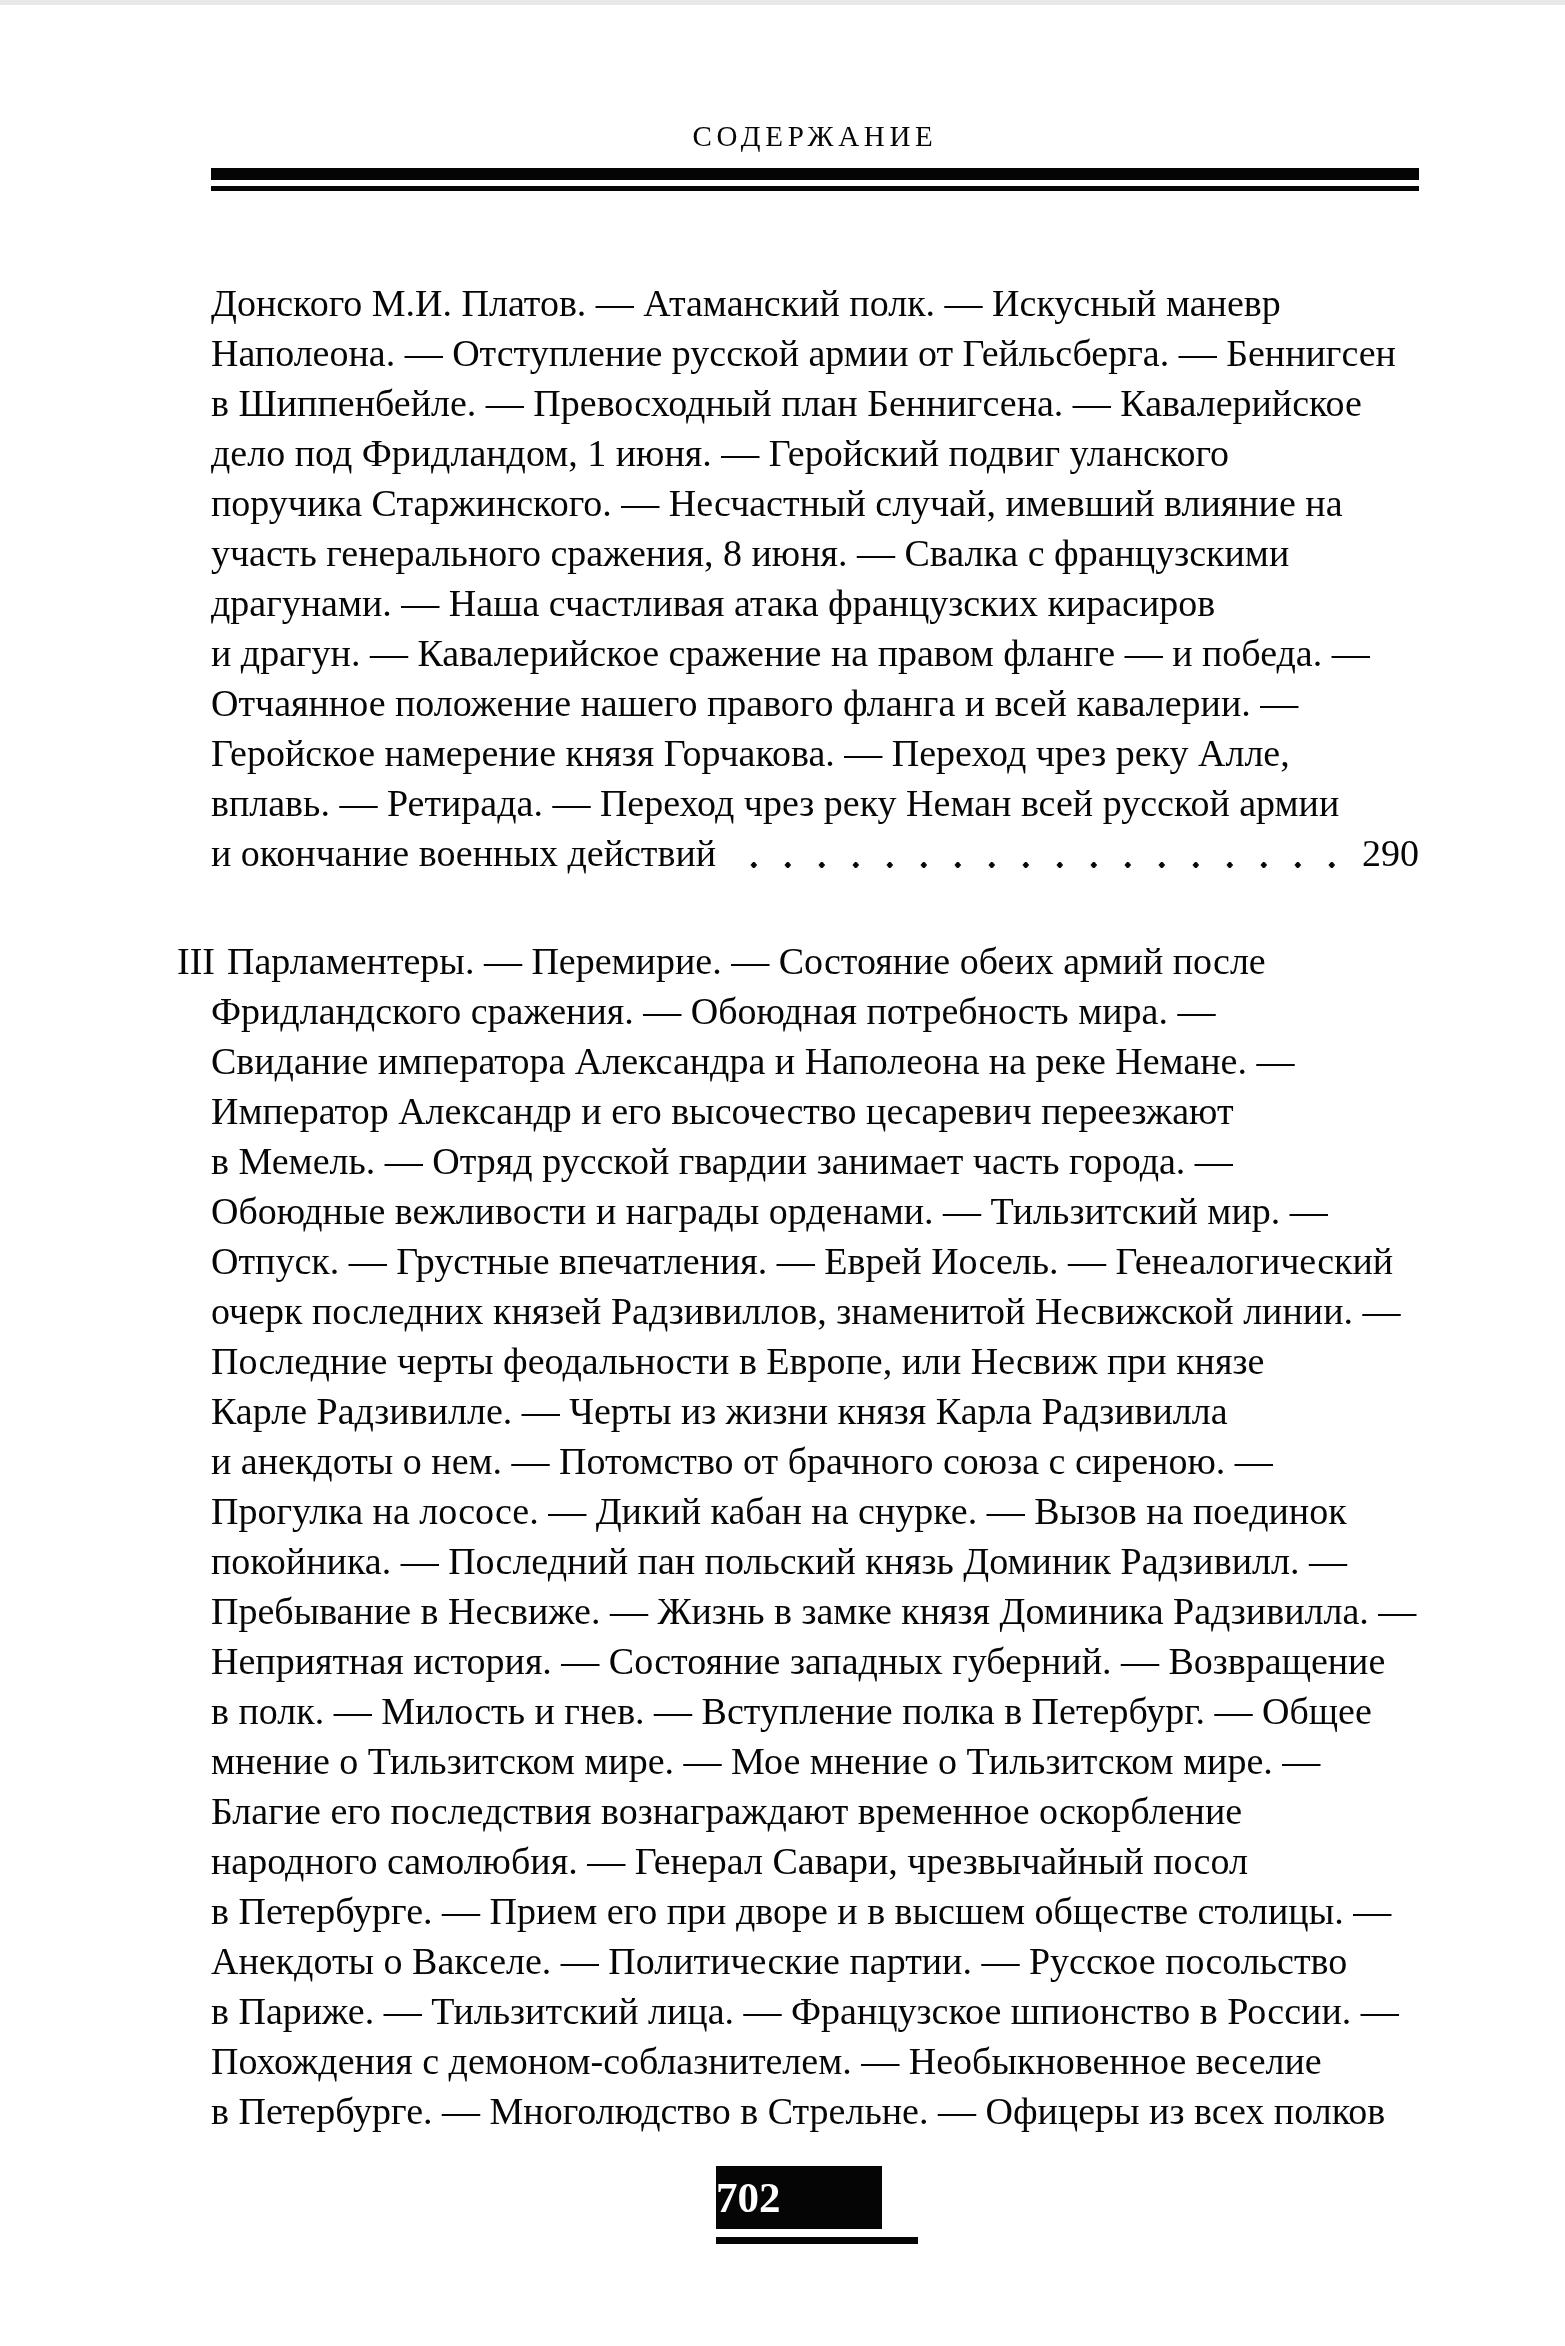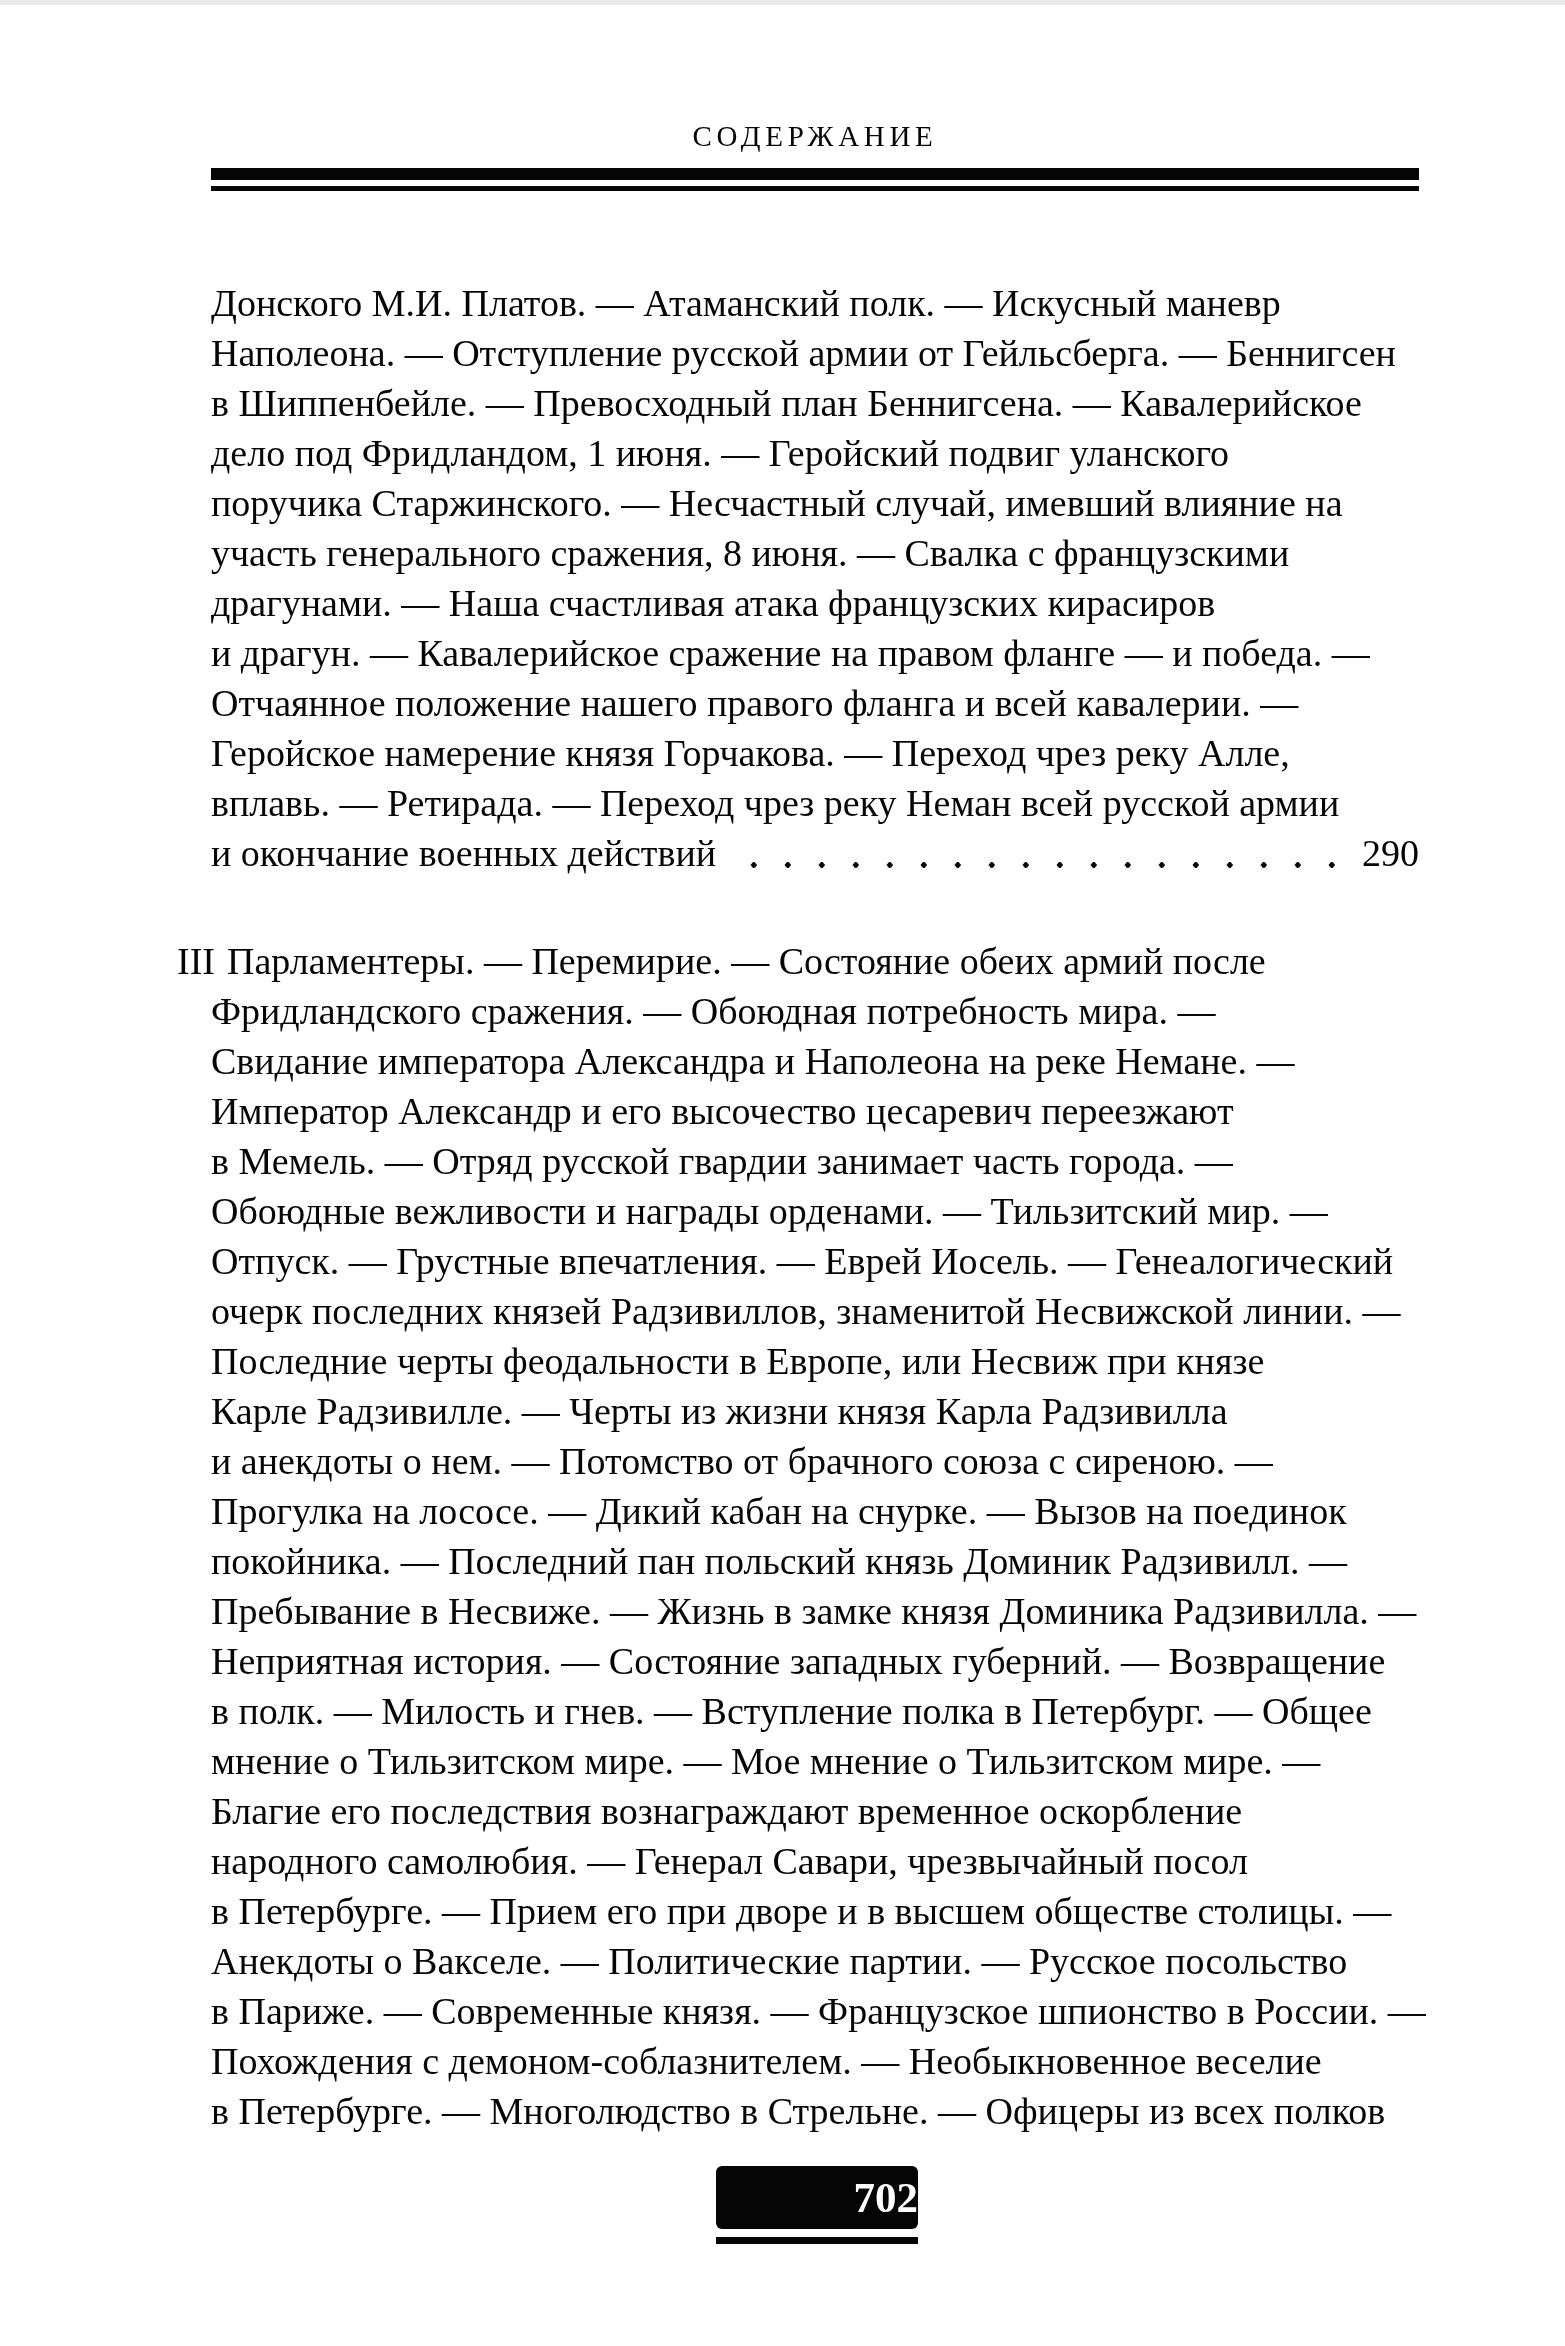--- a/index.html
+++ b/index.html
@@ -64,29 +64,28 @@
     left: -34px;
     top: 0;
     font-weight: normal;
   }
   .chapter-first-text { padding-left: 16px; display: inline-block; }
 
   .footer-pagenum-box {
     position: absolute;
     left: 716px;
     top: 2161px;
-    width: 202px;
+    width: 166px;
     height: 63px;
     background: #050505;
     color: #ffffff;
-    text-align: right;
+    text-align: left;
     line-height: 63px;
     font-size: 43px;
     font-weight: bold;
-    border-radius: 6px;
   }
   .footer-rule {
     position: absolute;
     left: 716px;
     top: 2232px;
     width: 202px;
     height: 6.6px;
     background: #050505;
   }
 </style>
@@ -140,21 +139,21 @@
         <div class="line">Прогулка на лососе. — Дикий кабан на снурке. — Вызов на поединок</div>
         <div class="line">покойника. — Последний пан польский князь Доминик Радзивилл. —</div>
         <div class="line">Пребывание в Несвиже. — Жизнь в замке князя Доминика Радзивилла. —</div>
         <div class="line">Неприятная история. — Состояние западных губерний. — Возвращение</div>
         <div class="line">в полк. — Милость и гнев. — Вступление полка в Петербург. — Общее</div>
         <div class="line">мнение о Тильзитском мире. — Мое мнение о Тильзитском мире. —</div>
         <div class="line">Благие его последствия вознаграждают временное оскорбление</div>
         <div class="line">народного самолюбия. — Генерал Савари, чрезвычайный посол</div>
         <div class="line">в Петербурге. — Прием его при дворе и в высшем обществе столицы. —</div>
         <div class="line">Анекдоты о Вакселе. — Политические партии. — Русское посольство</div>
-        <div class="line">в Париже. — Современные князя. — Французское шпионство в России. —</div>
+        <div class="line">в Париже. — Тильзитский лица. — Французское шпионство в России. —</div>
         <div class="line">Похождения с демоном-соблазнителем. — Необыкновенное веселие</div>
         <div class="line">в Петербурге. — Многолюдство в Стрельне. — Офицеры из всех полков</div>
       </div>
   </div>
 
   <div class="footer-pagenum-box">702</div>
   <div class="footer-rule"></div>
 
 </div>
 

